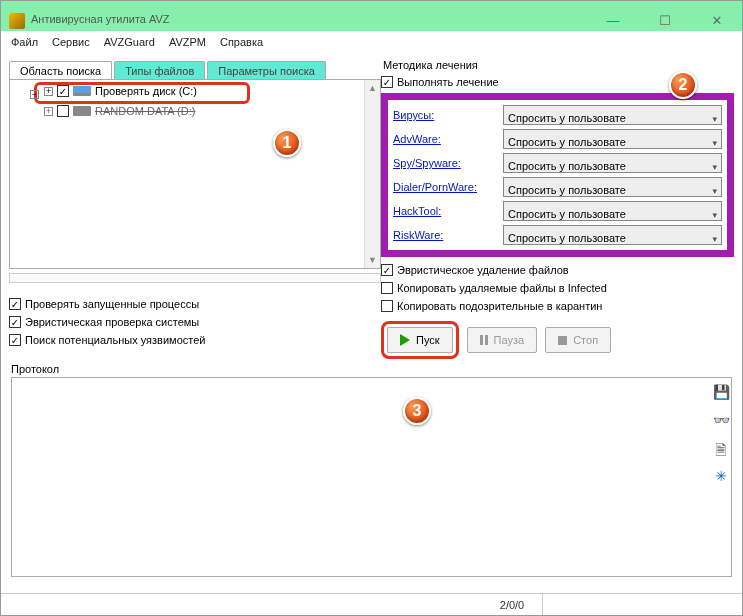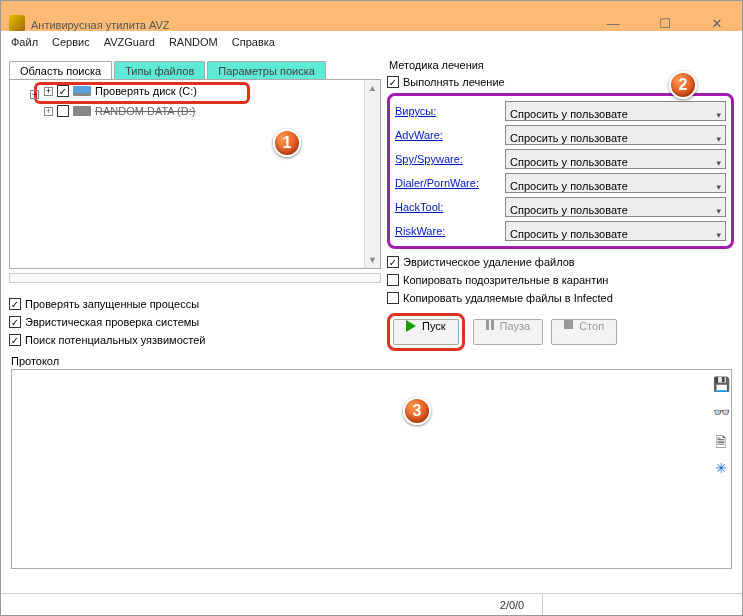--- a/index.html
+++ b/index.html
@@ -1,24 +1,24 @@
 <!DOCTYPE html>
 <html><head>
 <meta charset="utf-8">
 <style>
 *{box-sizing:border-box;margin:0;padding:0}
 body{font-family:Tahoma,Arial,sans-serif;font-size:11px;background:#fff;width:743px;height:616px;border:1px solid #999;position:relative;color:#000}
-.titlebar{height:30px;display:flex;align-items:flex-end;padding:0 8px;background:#fdba74}
+.titlebar{height:30px;display:flex;align-items:flex-start;padding:12px 8px;background:#86efac}
 .titlebar .appicon{width:16px;height:16px;margin-right:6px;background:linear-gradient(135deg,#e6c200,#a06500);border-radius:2px}
 .titlebar .title{color:#555}
 .winctrl{margin-left:auto;display:flex;gap:18px;color:#666;font-size:13px}
 .winctrl span{cursor:default;width:34px;text-align:center}
 .menubar{height:22px;display:flex;align-items:center;gap:14px;padding:0 10px;color:#222}
 .menubar span{cursor:default}
-.content{display:flex;padding:4px 8px 2px 8px;gap:6px}
+.content{display:flex;padding:4px 8px 2px 8px;}
 .left{width:372px}
 .right{flex:1}
 .tabs{display:flex;align-items:flex-end;height:22px}
 .tab{padding:3px 10px;border:1px solid #aaa;border-bottom:none;background:#fff;margin-right:2px;border-radius:2px 2px 0 0;position:relative;top:1px;cursor:default}
 .tab.inactive{background:#5eead4;color:#444}
 .treebox{height:190px;border:1px solid #aaa;background:#fff;position:relative;overflow:hidden}
 .treerow{display:flex;align-items:center;height:18px;padding-left:12px;gap:4px}
 .treesq{width:9px;height:9px;border:1px solid #888;display:flex;align-items:center;justify-content:center;font-size:9px;line-height:1}
 .treechk{width:12px;height:12px;border:1px solid #333;background:#fff;display:inline-flex;align-items:center;justify-content:center;font-size:10px}
 .driveicon{width:18px;height:10px;background:#5aa0e0;border-bottom:3px solid #888;border-radius:1px}
@@ -28,24 +28,24 @@
 .scroll{position:absolute;right:0;top:0;bottom:0;width:16px;background:#f1f1f1;border-left:1px solid #ddd}
 .scrollbtn{height:16px;display:flex;align-items:center;justify-content:center;color:#888;font-size:9px}
 .leftchecks{margin-top:12px}
 .chkline{display:flex;align-items:center;gap:4px;height:18px}
 .chkline .box{width:12px;height:12px;border:1px solid #333;display:inline-flex;align-items:center;justify-content:center;font-size:10px}
 .grouplabel{padding:2px 0 2px 2px}
 .methrow{display:flex;align-items:center;height:24px;gap:6px}
 .methrow a{color:#0018c4;text-decoration:underline;cursor:default;flex:0 0 104px}
 .sel{flex:1;height:20px;border:1px solid #888;background:#eee;display:flex;align-items:flex-end;padding:0 4px;justify-content:space-between;cursor:default}
 .sel .arrow{font-size:9px;color:#555}
-.methods-box{border:3px solid #a21caf;border-radius:8px;padding:3px 5px;margin-top:2px}
+.methods-box{border:7px solid #a21caf;border-radius:0;padding:3px 5px;margin-top:2px}
 .rchecks{margin-top:4px}
 .btnbar{display:flex;gap:8px;margin-top:6px;align-items:center}
-.btn{height:26px;border:1px solid #aaa;background:#f3f3f3;display:flex;align-items:flex-start;gap:6px;padding:0 12px;border-radius:2px;cursor:default}
+.btn{height:26px;border:1px solid #aaa;background:#f3f3f3;display:flex;align-items:center;gap:6px;padding:0 12px;border-radius:2px;cursor:default}
 .btn.disabled{color:#9a9a9a}
 .btn .picon{width:0;height:0}
 .play{border-left:10px solid #17a000;border-top:6px solid transparent;border-bottom:6px solid transparent}
 .pause{width:8px;height:10px;border-left:3px solid #999;border-right:3px solid #999}
 .stop{width:9px;height:9px;background:#999}
 .startwrap{border:3px solid #e03020;border-radius:8px;padding:3px}
 .proto{padding:2px 10px}
 .protoarea{height:200px;border:1px solid #aaa;margin-top:2px;background:#fff;position:relative}
 .sideicons{position:absolute;right:0;top:0;width:20px;display:flex;flex-direction:column;gap:12px;align-items:center;padding-top:6px}
 .sideicons div{width:16px;height:16px;font-size:14px;color:#555;text-align:center}
@@ -65,21 +65,21 @@
     <span>—</span>
     <span>☐</span>
     <span>✕</span>
   </div>
 </div>
 
 <div class="menubar">
   <span>Файл</span>
   <span>Сервис</span>
   <span>AVZGuard</span>
-  <span>RANDOM</span>
+  <span>AVZPM</span>
   <span>Справка</span>
 </div>
 
 <div class="content">
   <div class="left">
     <div class="tabs">
       <div class="tab">Область поиска</div>
       <div class="tab inactive">Типы файлов</div>
       <div class="tab inactive">Параметры поиска</div>
     </div>
@@ -173,25 +173,25 @@
           </div>
         </div>
     </div>
     <div class="rchecks">
       <div class="chkline">
           <span class="box">✓</span>
           <span>Эвристическое удаление файлов</span>
         </div>
       <div class="chkline">
           <span class="box"></span>
+          <span>Копировать удаляемые файлы в  Infected</span>
+        </div>
+      <div class="chkline">
+          <span class="box"></span>
           <span>Копировать подозрительные в  карантин</span>
-        </div>
-      <div class="chkline">
-          <span class="box"></span>
-          <span>Копировать удаляемые файлы в  Infected</span>
         </div>
     </div>
     <div class="btnbar">
       <div class="startwrap">
         <div class="btn">
             <div class="picon play"></div>
             <span>Пуск</span>
           </div>
       </div>
       <div class="btn disabled">

